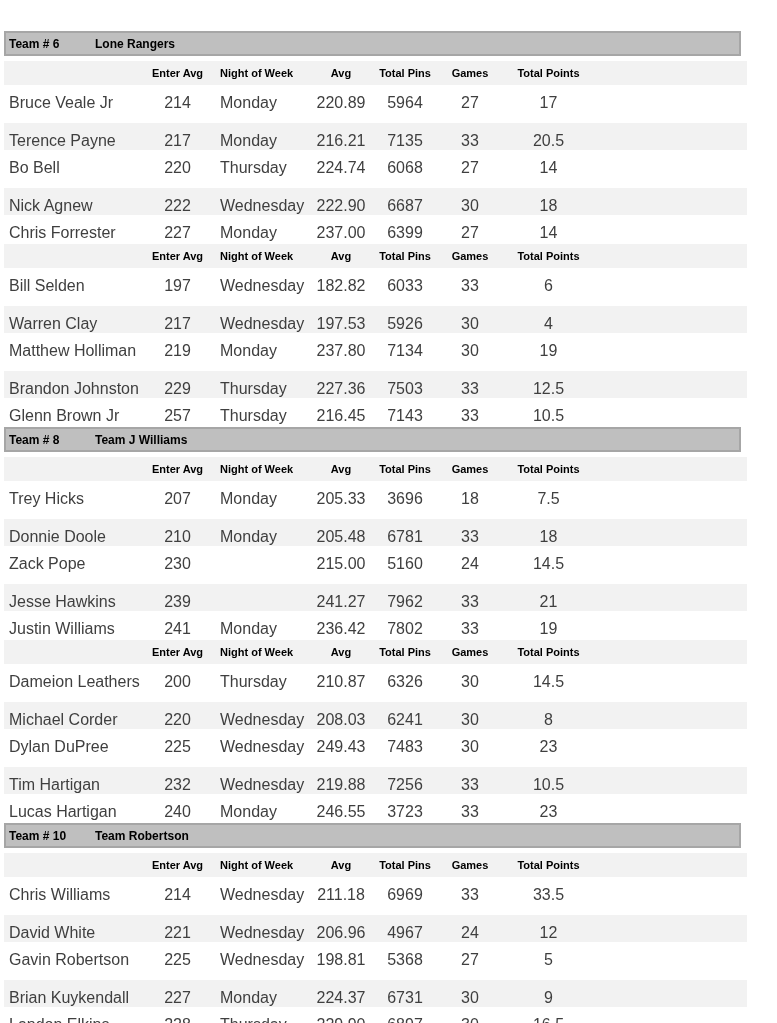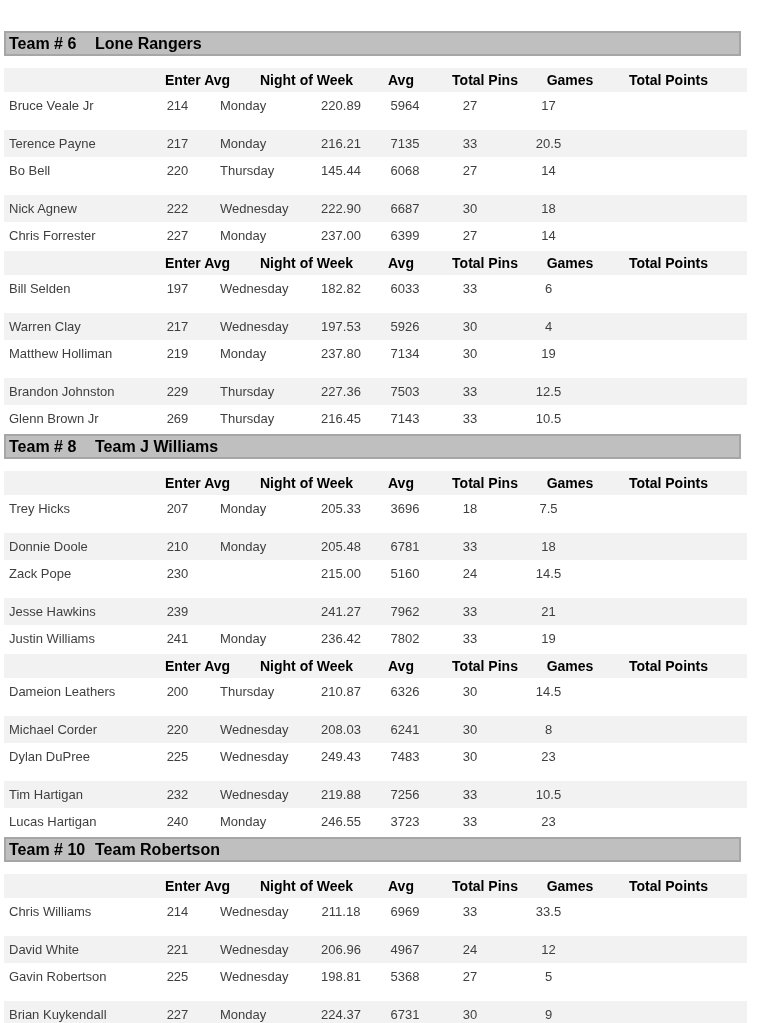--- a/index.html
+++ b/index.html
@@ -18,54 +18,54 @@
   }
   .team-section {
     margin-bottom: 2px;
   }
   .team-bar {
     box-sizing: border-box;
     width: 737px;
     height: 25px;
     background: var(--bar-fill, #bfbfbf);
     border: 2px solid var(--bar-border, #a6a6a6);
-    margin-bottom: 12px;
+    margin-bottom: 5px;
     display: flex;
     align-items: center;
     padding-left: 3px;
     font-weight: 700;
-    font-size: 16px;
+    font-size: 12px;
     color: var(--heading-text, #000);
   }
   .team-number {
     display: inline-block;
     width: 86px;
     flex: none;
   }
   .team-name {
     display: inline-block;
   }
   .row {
     box-sizing: border-box;
     width: 743px;
     display: flex;
     align-items: center;
   }
   .header-row {
     height: 24px;
     background: var(--stripe, #f2f2f2);
     font-weight: 700;
-    font-size: 14px;
+    font-size: 11px;
     color: var(--heading-text, #000);
-    gap: 20px;
   }
   .data-row {
     height: 27px;
-    font-size: 13px;
+    font-size: 16px;
     color: var(--text, #3f3f3f);
+    align-items: flex-end;
   }
   .data-row.alt {
     background: var(--stripe, #f2f2f2);
     margin-top: 11px;
   }
   .cell {
     box-sizing: border-box;
     flex: none;
     white-space: nowrap;
     overflow: hidden;
@@ -114,21 +114,21 @@
     <span class="cell c-avg">216.21</span>
     <span class="cell c-pins">7135</span>
     <span class="cell c-games">33</span>
     <span class="cell c-points">20.5</span>
   </div>
 
   <div class="row data-row">
     <span class="cell c-name">Bo Bell</span>
     <span class="cell c-enter">220</span>
     <span class="cell c-night">Thursday</span>
-    <span class="cell c-avg">145.44</span>
+    <span class="cell c-avg">224.74</span>
     <span class="cell c-pins">6068</span>
     <span class="cell c-games">27</span>
     <span class="cell c-points">14</span>
   </div>
 
   <div class="row data-row alt">
     <span class="cell c-name">Nick Agnew</span>
     <span class="cell c-enter">222</span>
     <span class="cell c-night">Wednesday</span>
     <span class="cell c-avg">222.90</span>
@@ -194,21 +194,21 @@
     <span class="cell c-enter">229</span>
     <span class="cell c-night">Thursday</span>
     <span class="cell c-avg">227.36</span>
     <span class="cell c-pins">7503</span>
     <span class="cell c-games">33</span>
     <span class="cell c-points">12.5</span>
   </div>
 
   <div class="row data-row">
     <span class="cell c-name">Glenn Brown Jr</span>
-    <span class="cell c-enter">269</span>
+    <span class="cell c-enter">257</span>
     <span class="cell c-night">Thursday</span>
     <span class="cell c-avg">216.45</span>
     <span class="cell c-pins">7143</span>
     <span class="cell c-games">33</span>
     <span class="cell c-points">10.5</span>
   </div>
 </section>
 
   <section class="team-section">
     <div class="team-bar">

